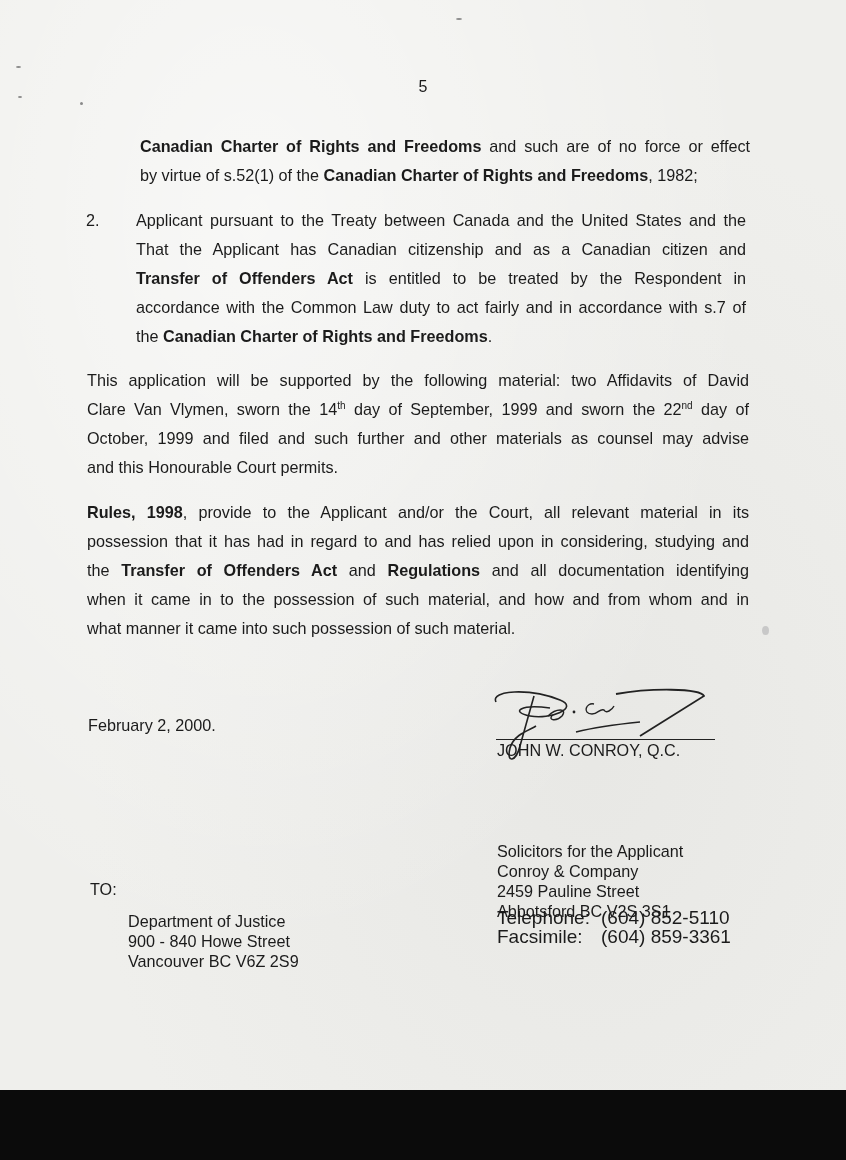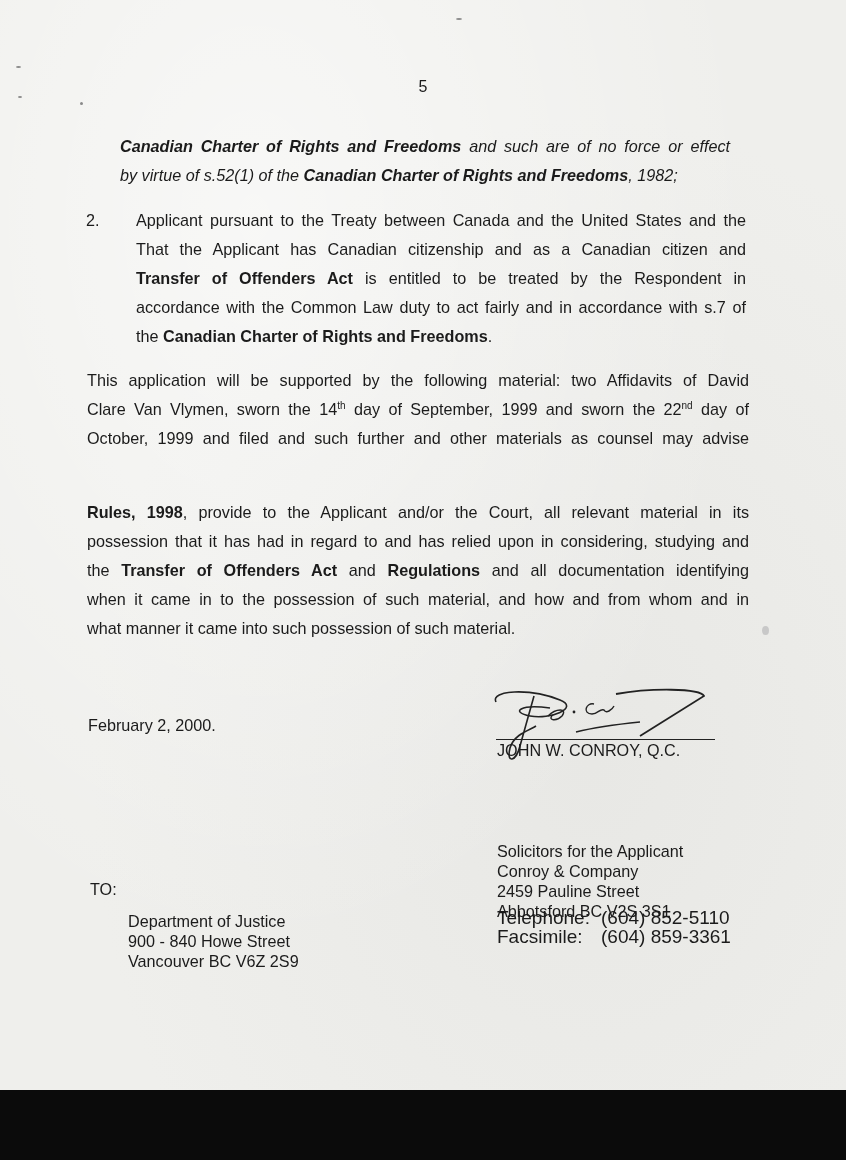--- a/index.html
+++ b/index.html
@@ -24,21 +24,21 @@
     position: absolute; top: 78px; left: 0; width: 846px; text-align: center;
     font-size: 16px;
   }
   .para {
     position: absolute; font-size: 16.2px; line-height: 29px;
     text-align: justify; text-align-last: left;
   }
   .para b { font-weight: bold; }
   .line { display: block; text-align: justify; text-align-last: justify; white-space: nowrap; }
   .line.last { text-align-last: left; }
-  .p-continue { left: 120px; top: 132px; width: 610px; font-style: italic; }
+  .p-continue { left: 140px; top: 132px; width: 610px; }
   .item-num { position: absolute; left: 86px; top: 206px; font-size: 16.2px; line-height: 29px; }
   .p-item2 { left: 136px; top: 206px; width: 610px; }
   .p-support { left: 87px; top: 366px; width: 662px; }
   .p-request { left: 87px; top: 498px; width: 662px; }
   .ul { text-decoration: underline; }
   sup { font-size: 10px; line-height: 0; vertical-align: 6px; }
   .date {
     position: absolute; left: 88px; top: 716px; font-size: 16.2px;
   }
   .sig-area { position: absolute; left: 490px; top: 686px; width: 230px; height: 80px; }
@@ -76,20 +76,21 @@
     <span class="line"><span>That the Applicant has Canadian citizenship and as a Canadian citizen and</span></span>
     <span class="line"><b>Transfer of Offenders Act</b><span> is entitled to be treated by the Respondent in</span></span>
     <span class="line"><span>accordance with the Common Law duty to act fairly and in accordance with s.7 of</span></span>
     <span class="line last"><span>the </span><b>Canadian Charter of Rights and Freedoms</b><span>.</span></span>
   </div>
 
 <div class="para p-support">
     <span class="line"><span>This application will be supported by the following material:  two Affidavits of David</span></span>
     <span class="line"><span>Clare Van Vlymen, sworn the 14</span><sup>th</sup><span> day of September, 1999 and sworn the 22</span><sup>nd</sup><span> day of</span></span>
     <span class="line"><span>October, 1999 and filed and such further and other materials as counsel may advise</span></span>
+    <span class="line last"><span>and this Honourable Court permits.</span></span>
   </div>
 
 <div class="para p-request">
     <span class="line"><b>Rules, 1998</b><span>, provide to the Applicant and/or the Court, all relevant material in its</span></span>
     <span class="line"><span>possession that it has had in regard to and has relied upon in considering, studying and</span></span>
     <span class="line"><span>the </span><b>Transfer of Offenders Act</b><span> and </span><b>Regulations</b><span> and all documentation identifying</span></span>
     <span class="line"><span>when it came in to the possession of such material, and how and from whom and in</span></span>
     <span class="line last"><span>what manner it came into such possession of such material.</span></span>
   </div>
 

